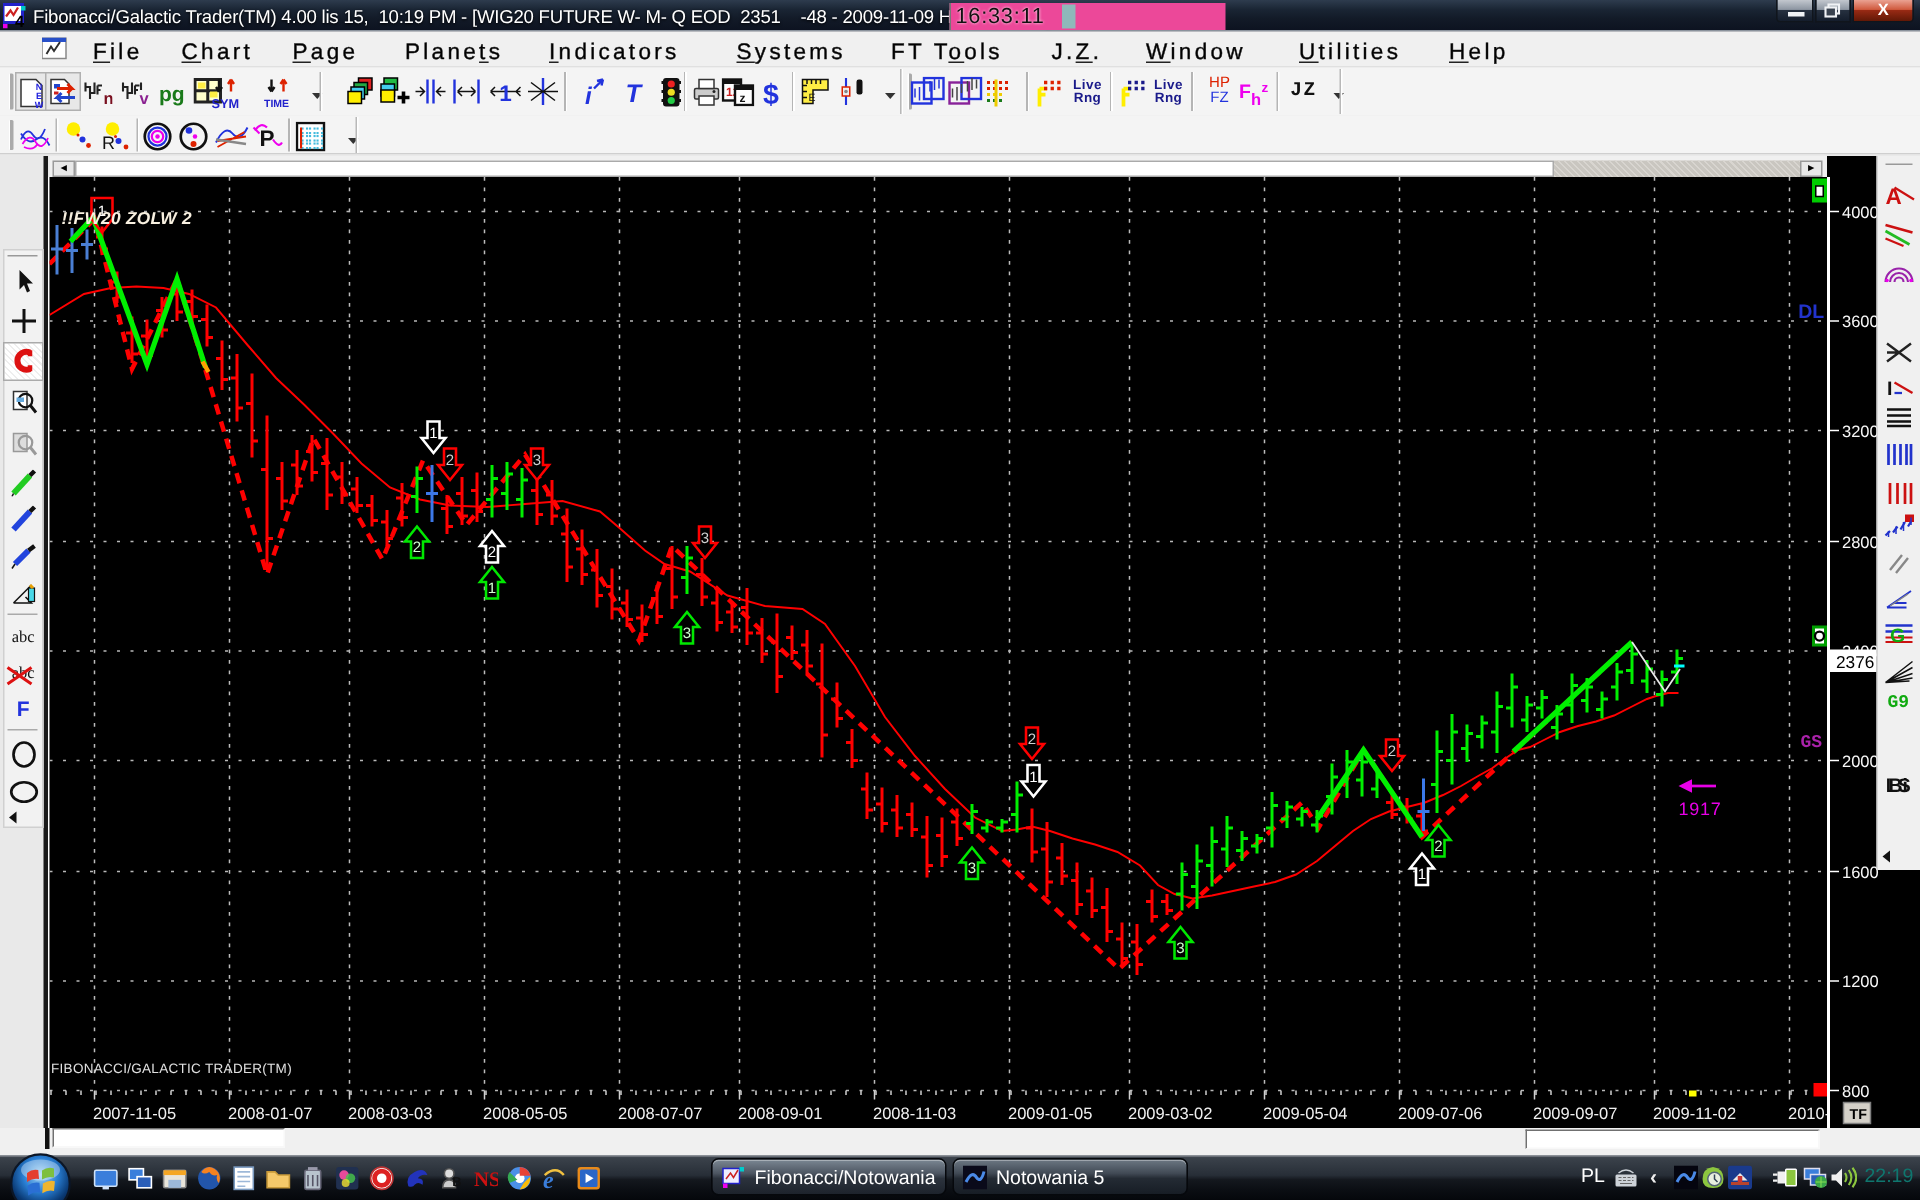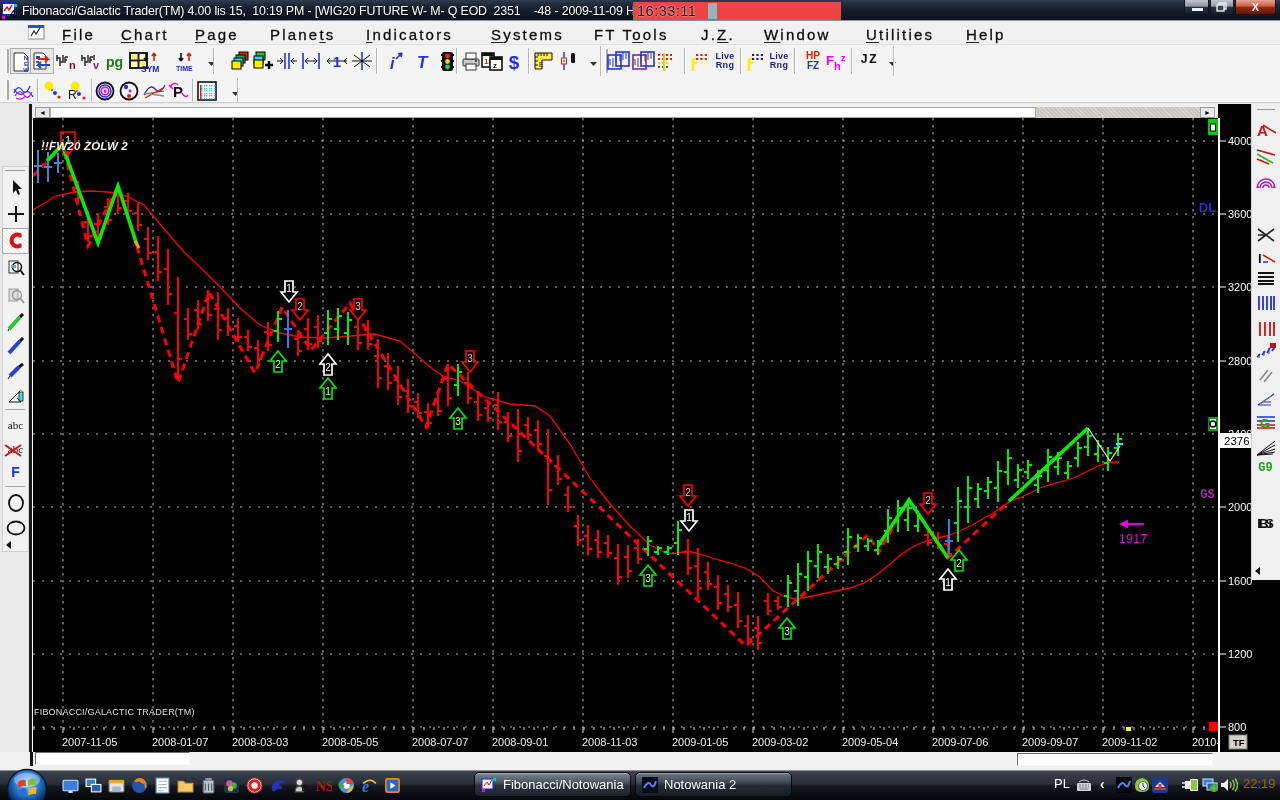--- a/index.html
+++ b/index.html
@@ -1,18 +1,18 @@
 <!DOCTYPE html>
 <html><head><meta charset="utf-8"><style>
 *{margin:0;padding:0;box-sizing:border-box}
 body{width:1280px;height:800px;overflow:hidden;font-family:"Liberation Sans",sans-serif;position:relative;background:#e9e9e9}
 .abs{position:absolute}
 .titlebar{left:0;top:0;width:1280px;height:21px;background:linear-gradient(180deg,#2e3c4e 0%,#1a2534 30%,#121a27 60%,#0c1220 100%);}
 .titletext{left:22px;top:3.5px;color:#fff;font-size:12.4px;white-space:pre;letter-spacing:-0.15px;text-shadow:0 1px 2px #000}
-.clockbox{left:633px;top:2px;width:208px;height:18px;background:#ef4444;border-left:1px solid #777}
+.clockbox{left:633px;top:2px;width:184px;height:18px;background:#ec4899;border-left:1px solid #777}
 .clocktxt{left:3px;top:1px;color:#111;font-size:14.5px;letter-spacing:0.5px;text-shadow:0 0 2px #fff}
 .tealsq{left:74px;top:1px;width:9px;height:16px;background:#8fb8ba}
 .capbtn{top:0;height:15px;border:1px solid #10151c;border-top:none;color:#fff;text-align:center;font-size:10px;line-height:13px}
 .menubar{left:0;top:21px;width:1280px;height:24px;background:#f0f0f0;border-bottom:1px solid #e0e0e0}
 .menuitem{top:26px;color:#000;font-size:15px;letter-spacing:2.2px;-webkit-text-stroke:0.3px #222}
 .toolbar1{left:0;top:45px;width:1280px;height:32px;background:#f4f4f4}
 .toolbar2{left:0;top:77px;width:1280px;height:26px;background:#f4f4f4;border-bottom:1px solid #cfcfcf}
 .tbend{border-right:1px solid #b8b8b8;box-shadow:1px 0 0 #fff}
 .grip{width:3px;background:linear-gradient(90deg,#fff 0,#fff 1px,#aaa 1px,#aaa 3px);border-radius:1px}
 .sep{width:2px;background:linear-gradient(90deg,#b5b5b5 0,#b5b5b5 1px,#fff 1px)}
@@ -222,21 +222,21 @@
 <div class="abs sep" style="left:740px;top:48px;height:26px"></div>
 <div class="abs icon" style="left:744px;top:48px;width:24px;"><svg width="20" height="22" style="margin-top:3px">
       <path d="M3,20 v-12 m0,0 h5 m-5,4 h4" stroke="#ffee00" stroke-width="2.5" fill="none"></path>
       <path d="M6,4 h12 M6,8 h12" stroke="#1a1a8a" stroke-width="2.2" stroke-dasharray="2.2,2.2"></path>
     </svg></div>
 <div class="abs icon" style="left:766px;top:48px;width:26px;">
     <div style="margin-top:4px;font-size:9px;font-weight:bold;color:#1a1a8a;line-height:9px;letter-spacing:0.3px">Live<br>Rng</div>
   </div>
 <div class="abs sep" style="left:794px;top:48px;height:26px"></div>
 <div class="abs icon" style="left:801px;top:48px;width:24px;">
-    <div style="margin-top:3px;font-size:10px;font-weight:bold;line-height:10px"><span style="color:#dd2200">HP</span><br><span style="color:#2233dd">FZ</span></div>
+    <div style="margin-top:3px;font-size:10px;font-weight:normal;line-height:10px"><span style="color:#dd2200">HP</span><br><span style="color:#2233dd">FZ</span></div>
   </div>
 <div class="abs icon" style="left:824px;top:48px;width:24px;"><svg width="22" height="22" style="margin-top:3px">
       <text x="1" y="14" font-size="13" font-weight="bold" fill="#ee00ee" font-family="Liberation Sans">F</text>
       <text x="9" y="19" font-size="11" font-weight="bold" fill="#ee00ee" font-family="Liberation Sans">h</text>
       <text x="16" y="10" font-size="9" font-weight="bold" fill="#ee00ee" font-family="Liberation Sans">z</text>
     </svg></div>
 <div class="abs sep" style="left:851px;top:48px;height:26px"></div>
 <div class="abs icon" style="left:857px;top:48px;width:24px;">
     <div style="margin-top:4px;font-size:13px;font-weight:bold;color:#111;letter-spacing:1px;font-family:'Liberation Mono',monospace">JZ</div>
   </div>
@@ -1017,21 +1017,21 @@
       <rect x="1" y="12" width="3" height="3" fill="#e0e"></rect>
       <rect x="12" y="1" width="3" height="3" fill="#0cc"></rect>
     </svg>
     <span style="position:absolute;left:28px;top:4px">Fibonacci/Notowania ...</span>
   </div>
 <div class="abs taskbtn" style="left:635px;width:157px;background:linear-gradient(180deg,#6d7884 0%,#414a55 40%,#242b34 55%,#171d25 100%)">
     <svg style="position:absolute;left:6px;top:4px" width="16" height="16" viewBox="0 0 16 16">
       <rect x="0" y="0" width="16" height="16" fill="#0a0a1a"></rect>
       <path d="M2,11 q4,-8 7,-3 q3,4 5,-4" stroke="#4a8ae8" fill="none" stroke-width="2"></path>
     </svg>
-    <span style="position:absolute;left:28px;top:4px">Notowania 2</span>
+    <span style="position:absolute;left:28px;top:4px">Notowania 5</span>
   </div>
 <div class="abs" style="left:1054px;top:776px;color:#fff;font-size:13px">PL</div>
 <svg class="abs trayico" style="left:1076px" viewBox="0 0 16 16">
     <rect x="1" y="6" width="14" height="8" rx="1" fill="#cdd2d8"></rect>
     <path d="M3,8 h2 m1,0 h2 m1,0 h2 m1,0 h1 M3,10 h2 m1,0 h2 m1,0 h2 m1,0 h1 M4,12 h8" stroke="#666" stroke-width="0.8"></path>
     <path d="M3,5 q5,-4 10,0" stroke="#cdd2d8" fill="none"></path>
   </svg>
 <div class="abs" style="left:1100px;top:776px;color:#eee;font-size:14px;font-weight:bold">‹</div>
 <svg class="abs trayico" style="left:1116px" viewBox="0 0 16 16">
     <rect x="0" y="0" width="16" height="16" fill="#05050f"></rect>
@@ -1057,12 +1057,12 @@
 <svg class="abs trayico" style="left:1202px" viewBox="0 0 16 16">
     <rect x="1" y="2" width="10" height="7" fill="#3a7edb" stroke="#dde"></rect>
     <rect x="5" y="6" width="10" height="7" fill="#2a5eb8" stroke="#dde"></rect>
     <circle cx="12" cy="11" r="4" fill="#3aa647"></circle>
     <path d="M8.5,11 h7 M12,7.5 v7" stroke="#8d5" stroke-width="0.7"></path>
   </svg>
 <svg class="abs trayico" style="left:1220px;width:18px" viewBox="0 0 18 16">
     <path d="M1,6 h3 l4,-4 v12 l-4,-4 h-3 z" fill="#f0f0f0"></path>
     <path d="M10,5 q2,3 0,6 M12.5,3 q3.5,5 0,10 M15,1.5 q5,6.5 0,13" stroke="#8cc63f" fill="none" stroke-width="1.4"></path>
   </svg>
-<div class="abs" style="left:1243px;top:776px;color:#a16207;font-size:13px">22:19</div>
+<div class="abs" style="left:1243px;top:776px;color:#0f766e;font-size:13px">22:19</div>
 </body></html>

